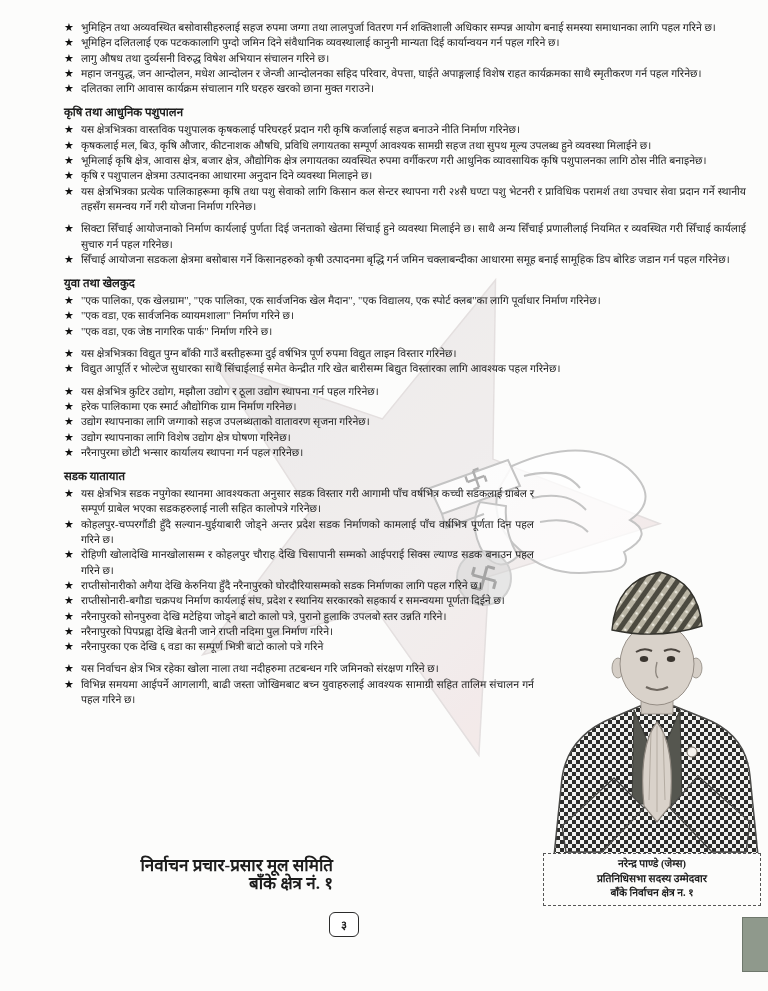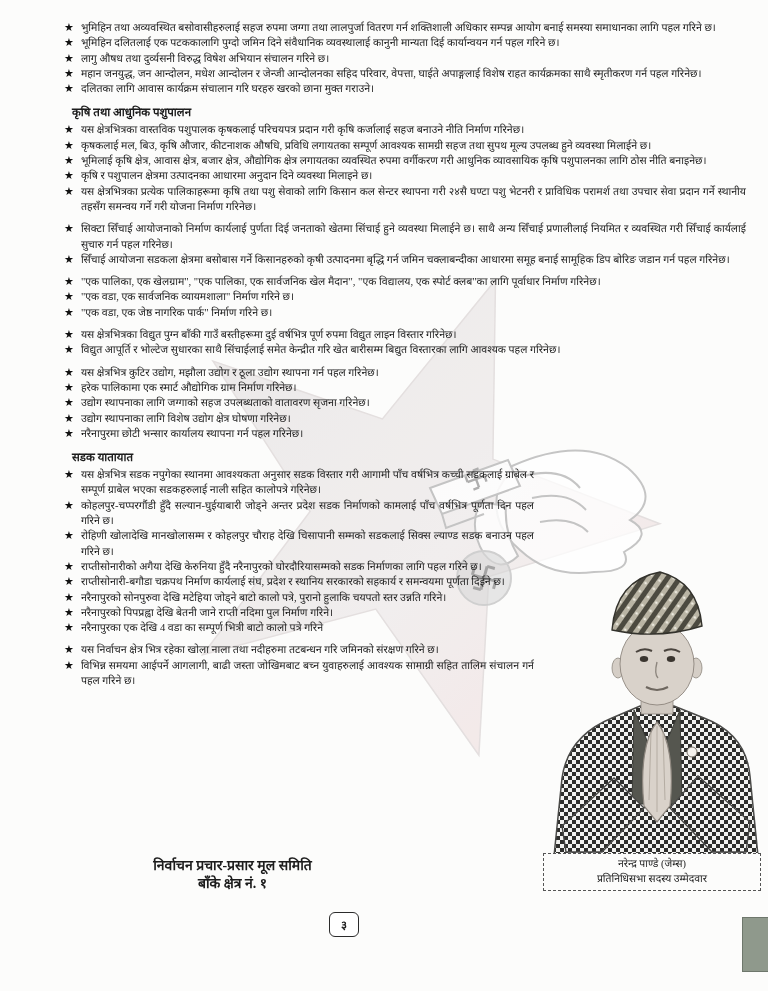--- a/index.html
+++ b/index.html
@@ -9,44 +9,44 @@
     font-family:"Liberation Serif","DejaVu Serif",serif;
     color:#1c1c1c;
   }
   .page{position:absolute;inset:0;}
   
   .wm{position:absolute;left:0;top:0;width:768px;height:991px;z-index:0;pointer-events:none;}
   
   .content{position:absolute;left:64px;top:20px;width:682px;z-index:2;}
   .section{margin-bottom:7px;}
   .sec-title{
-    font-weight:bold;font-size:11.5px;line-height:15px;margin:9px 0 2px 8px;
+    font-weight:bold;font-size:11.5px;line-height:15px;margin:9px 0 2px 0;
   }
   .bullet{
     display:flex;align-items:flex-start;
     font-size:10.6px;line-height:15.3px;
   }
   .bullet .star{
     flex:0 0 auto;font-size:11px;line-height:15.3px;margin-right:7px;color:#111;
   }
   .bullet .btxt{
     flex:1 1 auto;text-align:justify;
   }
   .section.narrow{margin-right:212px;}
   
   .photo{position:absolute;left:540px;top:564px;width:228px;height:292px;z-index:1;}
   
   .footer-committee{
-    position:absolute;left:120px;top:857px;width:225px;z-index:2;
-    text-align:center;font-weight:bold;font-size:14px;line-height:17.5px;
+    position:absolute;left:108px;top:857px;width:225px;z-index:2;
+    text-align:right;font-weight:bold;font-size:17px;line-height:17.5px;
   }
   .candidate-box{
     position:absolute;left:543px;top:853px;width:218px;z-index:3;
     border:1px dashed #555;background:#fcfcfb;
-    text-align:center;font-weight:normal;font-size:10.4px;line-height:14.6px;
+    text-align:center;font-weight:bold;font-size:10.4px;line-height:14.6px;
     padding:3px 2px 4px 2px;box-sizing:border-box;
   }
   .page-number{
     position:absolute;left:329px;top:912px;width:28px;height:23px;z-index:2;
     border:1.6px solid #2b2b2b;border-radius:6px;
     display:flex;align-items:center;justify-content:center;
     font-size:11.5px;font-weight:bold;background:#fff;
   }
   .corner-tab{
     position:absolute;left:742px;top:917px;width:26px;height:53px;z-index:2;
@@ -157,21 +157,21 @@
           </div>
           <div class="bullet">
             <span class="star">★</span>
             <span class="btxt">दलितका लागि आवास कार्यक्रम संचालान गरि घरहरु खरको छाना मुक्त गराउने।</span>
           </div>
         </div>
         <div class="section">
           <div class="sec-title">कृषि तथा आधुनिक पशुपालन</div>
           <div class="bullet">
             <span class="star">★</span>
-            <span class="btxt">यस क्षेत्रभित्रका वास्तविक पशुपालक कृषकलाई परिचयपत्र प्रदान गरी कृषि कर्जालाई सहज बनाउने नीति निर्माण गरिनेछ।</span>
+            <span class="btxt">यस क्षेत्रभित्रका वास्तविक पशुपालक कृषकलाई परिघरहर्र प्रदान गरी कृषि कर्जालाई सहज बनाउने नीति निर्माण गरिनेछ।</span>
           </div>
           <div class="bullet">
             <span class="star">★</span>
             <span class="btxt">कृषकलाई मल, बिउ, कृषि औजार, कीटनाशक औषधि, प्रविधि लगायतका सम्पूर्ण आवश्यक सामग्री सहज तथा सुपथ मूल्य उपलब्ध हुने व्यवस्था मिलाईने छ।</span>
           </div>
           <div class="bullet">
             <span class="star">★</span>
             <span class="btxt">भूमिलाई कृषि क्षेत्र, आवास क्षेत्र, बजार क्षेत्र, औद्योगिक क्षेत्र लगायतका व्यवस्थित रुपमा वर्गीकरण गरी आधुनिक व्यावसायिक कृषि पशुपालनका लागि ठोस नीति बनाइनेछ।</span>
           </div>
           <div class="bullet">
@@ -187,20 +187,21 @@
           <div class="bullet">
             <span class="star">★</span>
             <span class="btxt">सिक्टा सिँचाई आयोजनाको निर्माण कार्यलाई पुर्णता दिई जनताको खेतमा सिंचाई हुने व्यवस्था मिलाईने छ। साथै अन्य सिँचाई प्रणालीलाई नियमित र व्यवस्थित गरी सिँचाई कार्यलाई सुचारु गर्न पहल गरिनेछ।</span>
           </div>
           <div class="bullet">
             <span class="star">★</span>
             <span class="btxt">सिँचाई आयोजना सडकला क्षेत्रमा बसोबास गर्ने किसानहरुको कृषी उत्पादनमा बृद्धि गर्न जमिन चक्लाबन्दीका आधारमा समूह बनाई सामूहिक डिप बोरिङ जडान गर्न पहल गरिनेछ।</span>
           </div>
         </div>
         <div class="section">
+          <div class="sec-title">युवा तथा खेलकुद</div>
           <div class="bullet">
             <span class="star">★</span>
             <span class="btxt">"एक पालिका, एक खेलग्राम", "एक पालिका, एक सार्वजनिक खेल मैदान", "एक विद्यालय, एक स्पोर्ट क्लब"का लागि पूर्वाधार निर्माण गरिनेछ।</span>
           </div>
           <div class="bullet">
             <span class="star">★</span>
             <span class="btxt">"एक वडा, एक सार्वजनिक व्यायमशाला" निर्माण गरिने छ।</span>
           </div>
           <div class="bullet">
             <span class="star">★</span>
@@ -244,41 +245,41 @@
           <div class="bullet">
             <span class="star">★</span>
             <span class="btxt">यस क्षेत्रभित्र सडक नपुगेका स्थानमा आवश्यकता अनुसार सडक विस्तार गरी आगामी पाँच वर्षभित्र कच्ची सडकलाई ग्राबेल र सम्पूर्ण ग्राबेल भएका सडकहरुलाई नाली सहित कालोपत्रे गरिनेछ।</span>
           </div>
           <div class="bullet">
             <span class="star">★</span>
             <span class="btxt">कोहलपुर-चप्परगौंडी हुँदै सल्यान-घुईयाबारी जोड्ने अन्तर प्रदेश सडक निर्माणको कामलाई पाँच वर्षभित्र पूर्णता दिन पहल गरिने छ।</span>
           </div>
           <div class="bullet">
             <span class="star">★</span>
-            <span class="btxt">रोहिणी खोलादेखि मानखोलासम्म र कोहलपुर चौराह देखि चिसापानी सम्मको सडकलाई सिक्स ल्याण्ड सडक बनाउन पहल गरिने छ।</span>
+            <span class="btxt">रोहिणी खोलादेखि मानखोलासम्म र कोहलपुर चौराह देखि चिसापानी सम्मको आईपराई सिक्स ल्याण्ड सडक बनाउन पहल गरिने छ।</span>
           </div>
           <div class="bullet">
             <span class="star">★</span>
             <span class="btxt">राप्तीसोनारीको अगैया देखि केरुनिया हुँदै नरैनापुरको घोरदौरियासम्मको सडक निर्माणका लागि पहल गरिने छ।</span>
           </div>
           <div class="bullet">
             <span class="star">★</span>
             <span class="btxt">राप्तीसोनारी-बगौडा चक्रपथ निर्माण कार्यलाई संघ, प्रदेश र स्थानिय सरकारको सहकार्य र समन्वयमा पूर्णता दिईने छ।</span>
           </div>
           <div class="bullet">
             <span class="star">★</span>
-            <span class="btxt">नरैनापुरको सोनपुरुवा देखि मटेहिया जोड्ने बाटो कालो पत्रे, पुरानो हुलाकि चयपतो स्तर उन्नति गरिने।</span>
+            <span class="btxt">नरैनापुरको सोनपुरुवा देखि मटेहिया जोड्ने बाटो कालो पत्रे, पुरानो हुलाकि उपलबो स्तर उन्नति गरिने।</span>
           </div>
           <div class="bullet">
             <span class="star">★</span>
             <span class="btxt">नरैनापुरको पिपप्रह्वा देखि बेतनी जाने राप्ती नदिमा पुल निर्माण गरिने।</span>
           </div>
           <div class="bullet">
             <span class="star">★</span>
-            <span class="btxt">नरैनापुरका एक देखि 4 वडा का सम्पूर्ण भित्री बाटो कालो पत्रे गरिने</span>
+            <span class="btxt">नरैनापुरका एक देखि ६ वडा का सम्पूर्ण भित्री बाटो कालो पत्रे गरिने</span>
           </div>
         </div>
         <div class="section narrow">
           <div class="bullet">
             <span class="star">★</span>
             <span class="btxt">यस निर्वाचन क्षेत्र भित्र रहेका खोला नाला तथा नदीहरुमा तटबन्धन गरि जमिनको संरक्षण गरिने छ।</span>
           </div>
           <div class="bullet">
             <span class="star">★</span>
             <span class="btxt">विभिन्न समयमा आईपर्ने आगलागी, बाढी जस्ता जोखिमबाट बच्न युवाहरुलाई आवश्यक सामाग्री सहित तालिम संचालन गर्न पहल गरिने छ।</span>
@@ -288,19 +289,20 @@
   </div>
 
   <div class="footer-committee">
     <div>निर्वाचन प्रचार-प्रसार मूल समिति</div>
     <div>बाँके क्षेत्र नं. १</div>
   </div>
 
   <div class="candidate-box">
     <div>नरेन्द्र पाण्डे (जेम्स)</div>
     <div>प्रतिनिधिसभा सदस्य उम्मेदवार</div>
+    <div>बाँके निर्वाचन क्षेत्र न. १</div>
   </div>
 
   <div class="page-number">३</div>
 
   <div class="corner-tab"></div>
 
 </div>
 
 </body></html>

